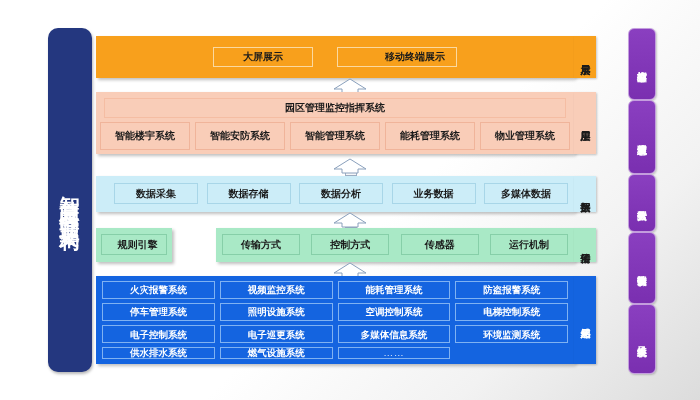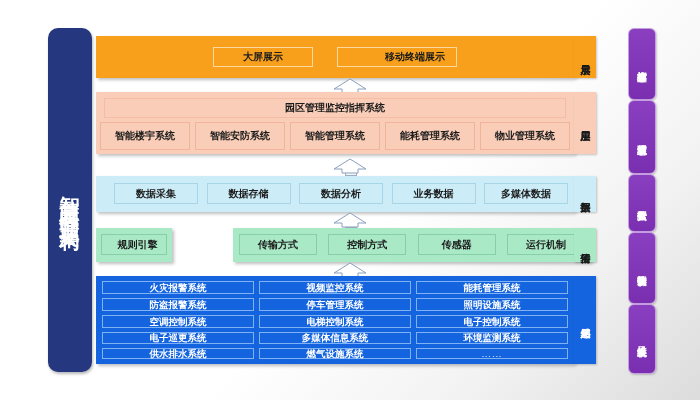--- a/index.html
+++ b/index.html
@@ -135,21 +135,20 @@
     position: absolute;
     left: 5px; top: 6px; width: 66px; height: 21px;
     border: 1px solid #86cfa8;
     color: #1b1b1b;
     font-weight: bold;
     padding-left: 7px;
   }
   #band-transmission {
     left: 216px; top: 228px; width: 358px; height: 34px;
     background: #a9e9c6;
-    margin-left: 17px;
   }
   #band-transmission .row-chips {
     position: absolute;
     left: 6px; right: 6px; top: 6px; height: 21px;
     display: flex;
     justify-content: space-between;
     align-items: center;
   }
   #band-transmission .chip {
     width: 78px; height: 21px;
@@ -160,21 +159,21 @@
 
   
   #band-perception {
     left: 96px; top: 276px; width: 478px; height: 88px;
     background: #1464e0;
   }
   #band-perception .grid {
     position: absolute;
     left: 6px; top: 5px; right: 6px; bottom: 5px;
     display: grid;
-    grid-template-columns: repeat(3, 1fr);
+    grid-template-columns: repeat(4, 1fr);
     grid-template-rows: repeat(3, 1fr);
     gap: 4px 5px;
   }
   #band-perception .chip {
     border: 1px solid #7fb2f2;
     background: #1464e0;
     color: #ffffff;
     font-weight: bold;
     font-size: 9.5px;
   }

